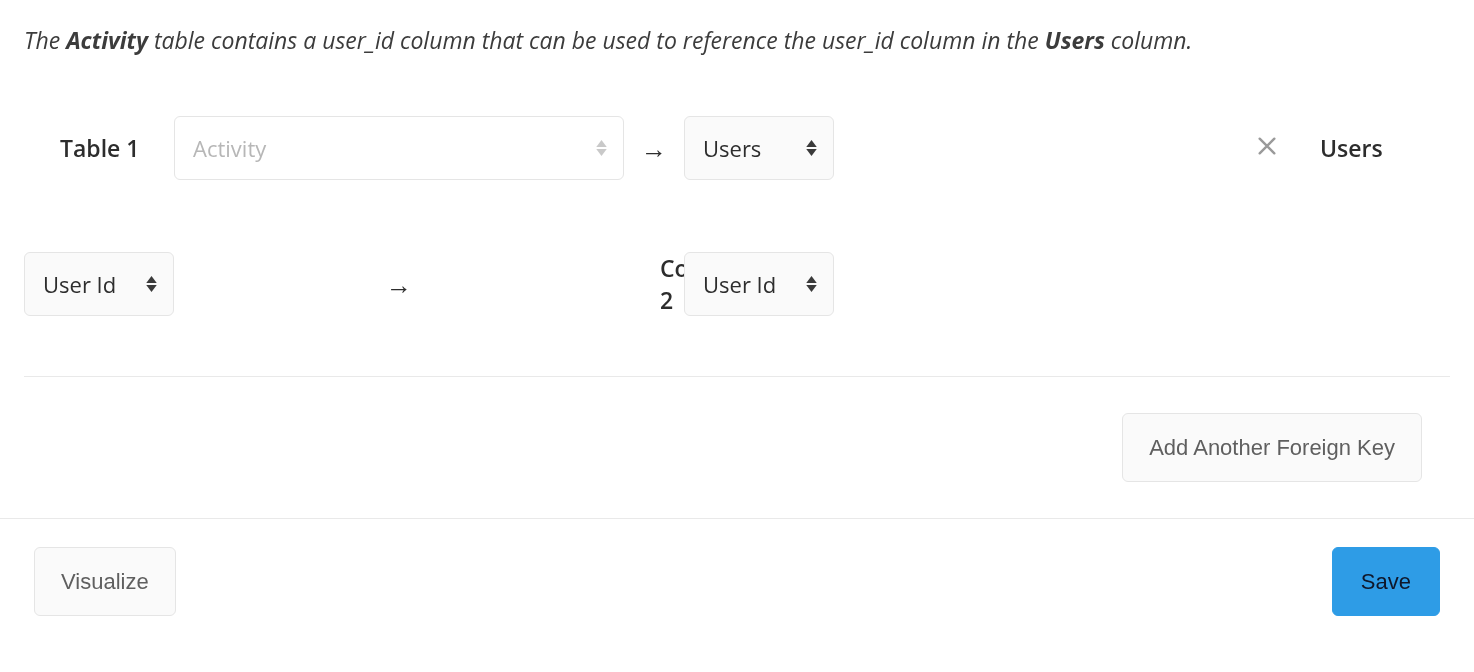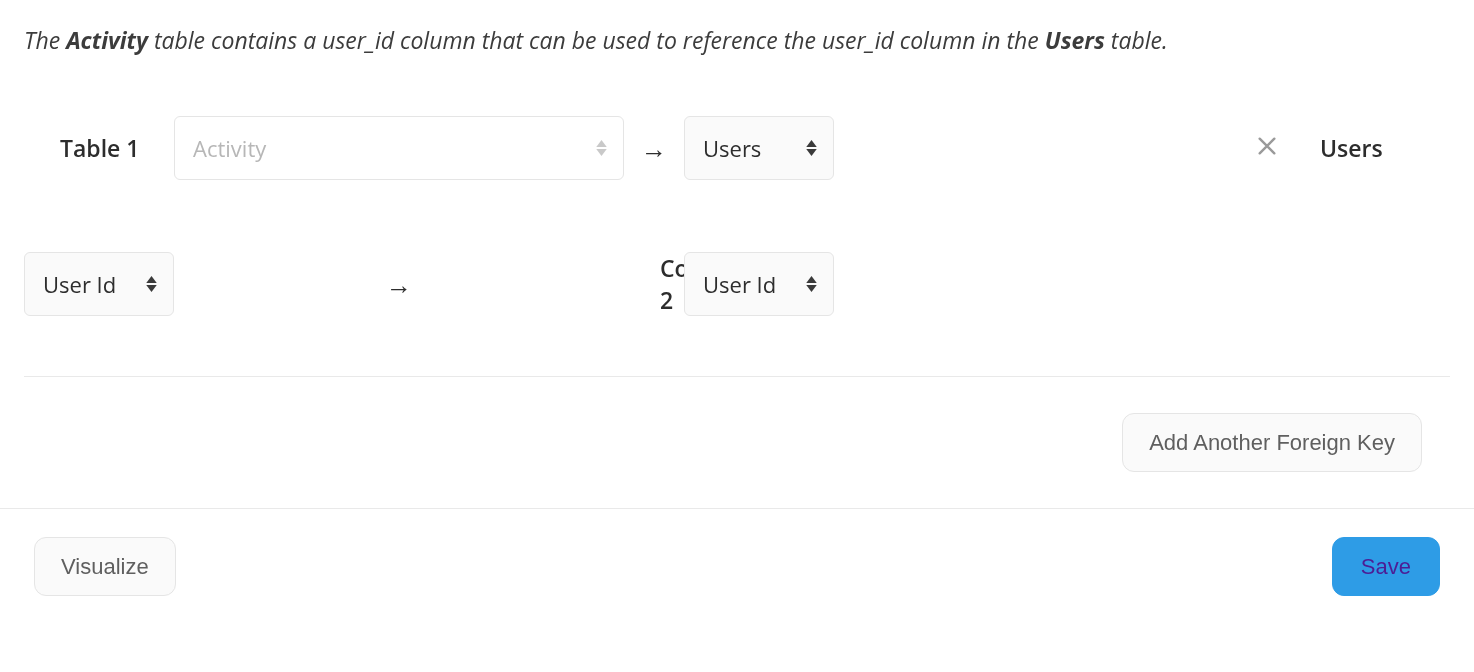--- a/index.html
+++ b/index.html
@@ -90,56 +90,56 @@
     border: none;
     border-top: 1px solid #e9e9e9;
     margin: 0 0 0 0;
   }
   .add-row {
     display: flex;
     justify-content: flex-end;
     padding: 36px 28px 36px 0;
   }
   .btn {
-    height: 59px;
+    height: 69px;
     padding: 0 26px;
-    border-radius: 12px;
+    border-radius: 6px;
     border: 1px solid #e5e5e5;
     background: #fafafa;
     color: #5f5f5f;
     font-size: 22px;
     cursor: pointer;
     display: inline-flex;
     align-items: center;
   }
   .footer {
     display: flex;
     justify-content: space-between;
     align-items: flex-end;
     padding: 28px 10px 16px 10px;
   }
   .btn-primary {
     background: #2e9ce6;
     border-color: #2e9ce6;
-    color: #4c1d95;
+    color: #0f172a;
     padding: 0 28px;
   }
   .full-hr {
     border: none;
     border-top: 1px solid #e9e9e9;
     margin: 0;
   }
 </style>
 </head>
 <body>
 
 <div class="wrap">
 
   <div class="description">
-    <span>The </span><b>Activity</b><span> table contains a user_id column that can be used to reference the user_id column in the </span><b>Users</b><span> table.</span>
+    <span>The </span><b>Activity</b><span> table contains a user_id column that can be used to reference the user_id column in the </span><b>Users</b><span> column.</span>
   </div>
 
   <div class="mapping-grid">
 
     <div class="field-label">Table 1</div>
     <div class="select bright placeholder">
       <span class="value">Activity</span>
       <span class="caret">
         <svg width="11" height="7" viewBox="0 0 12 8">
             <path d="M6 0 L12 8 L0 8 Z" fill="#3a3a3a"></path>

